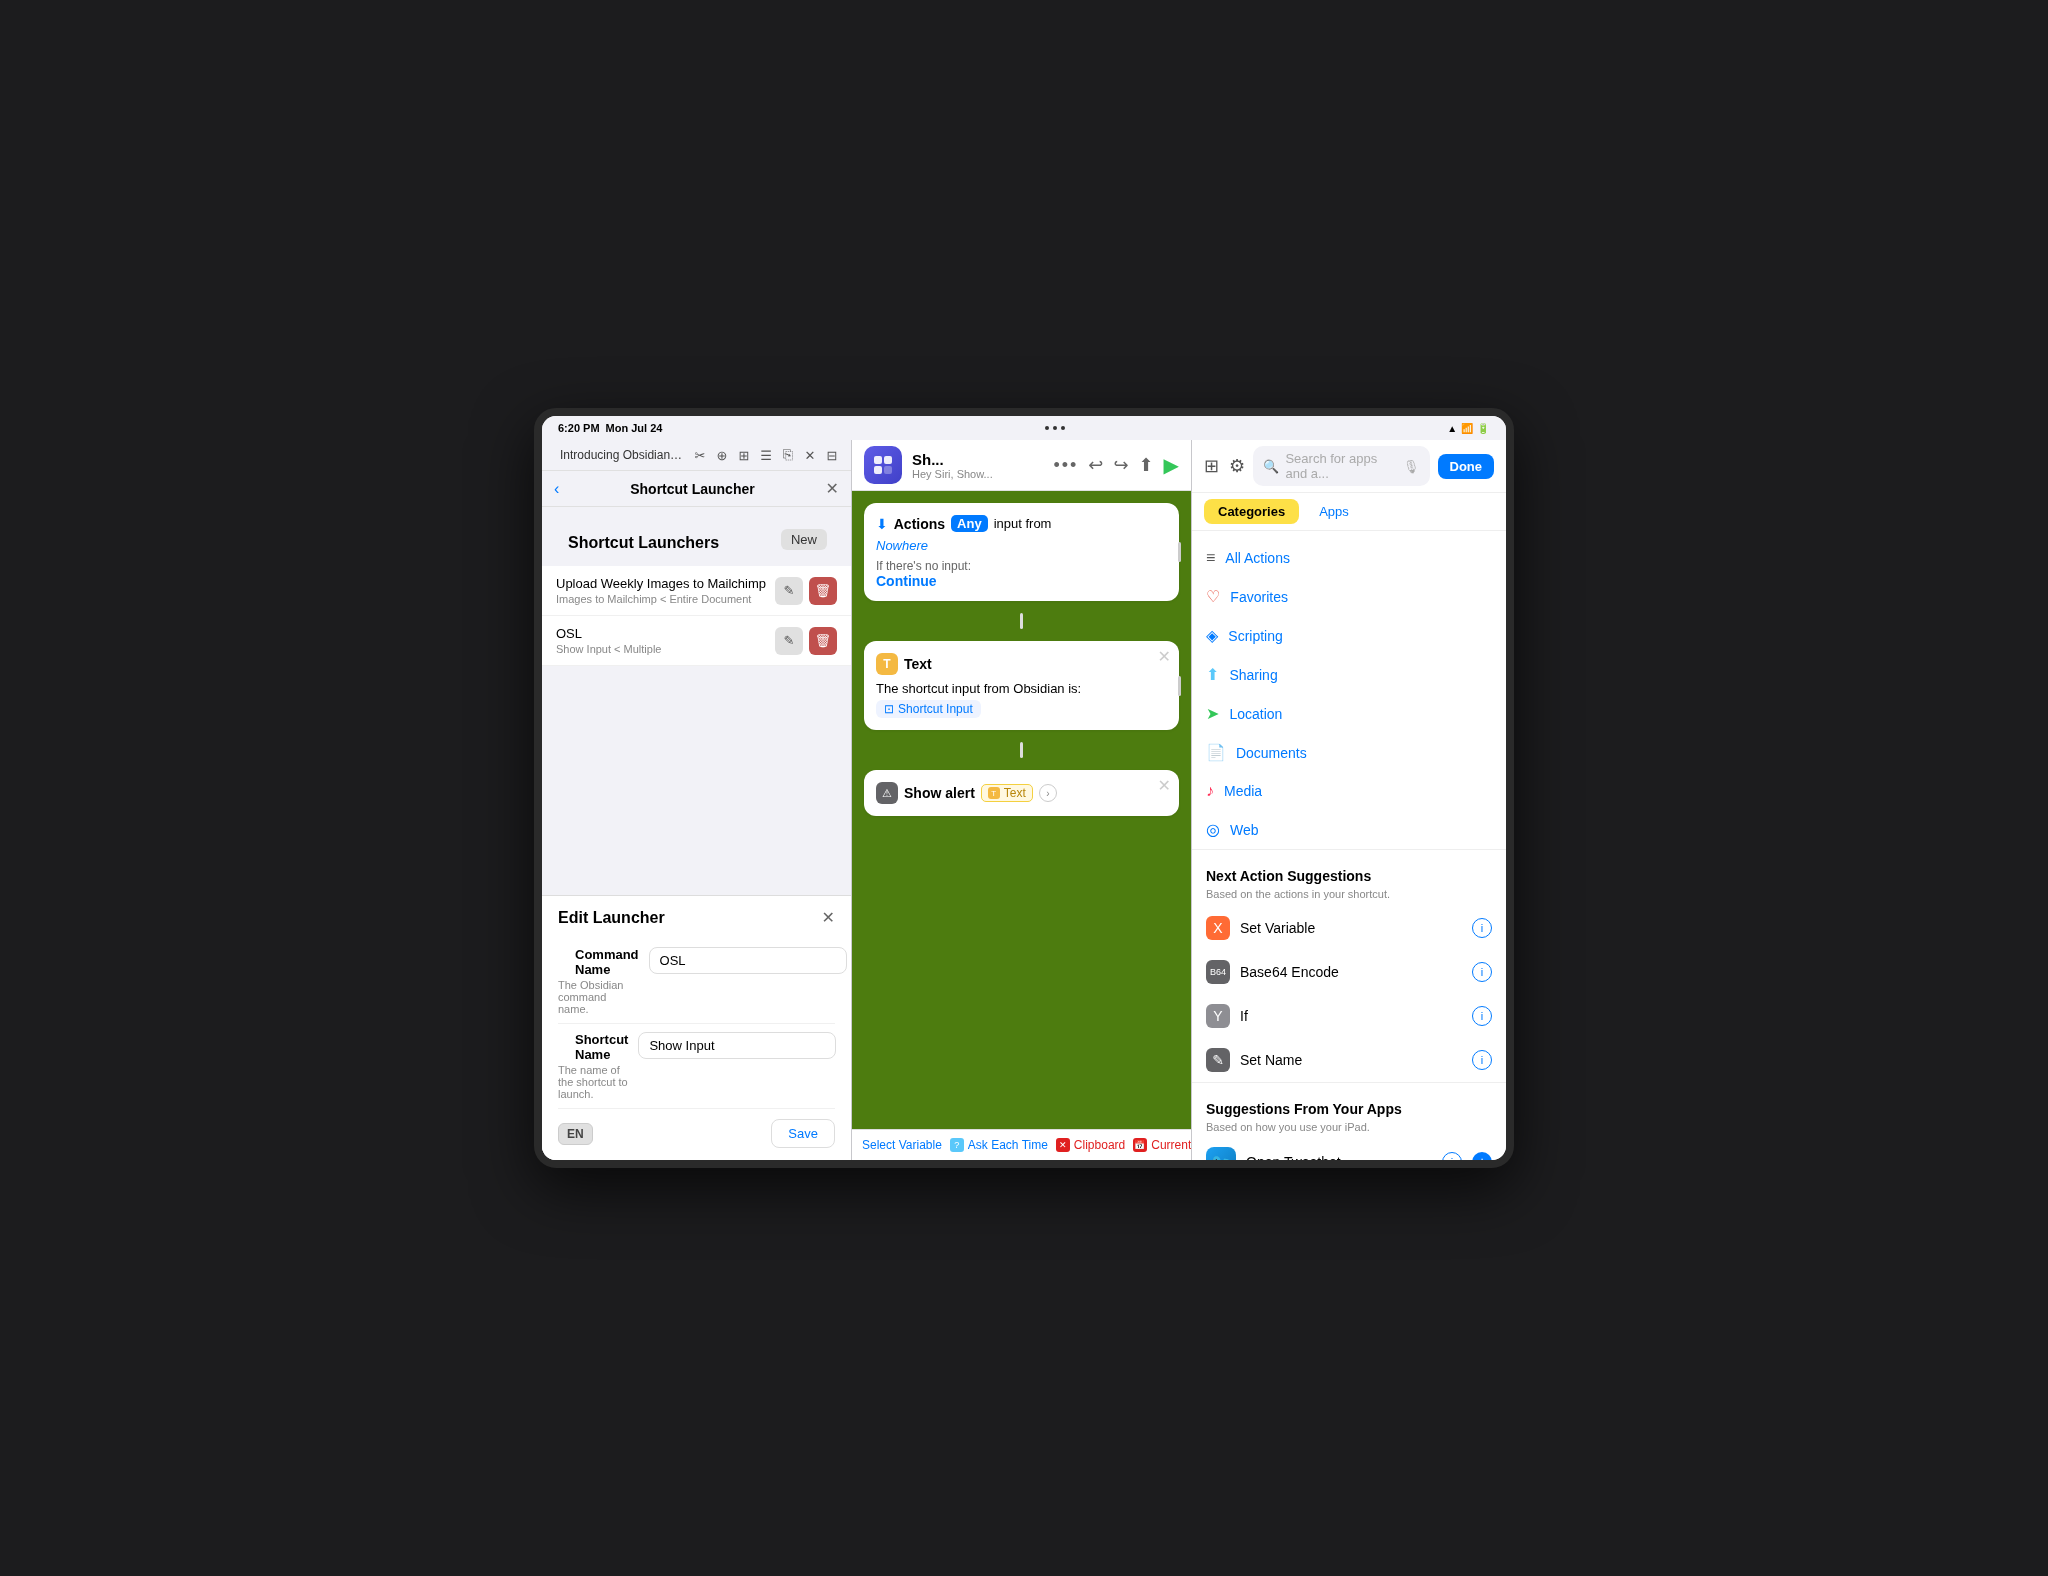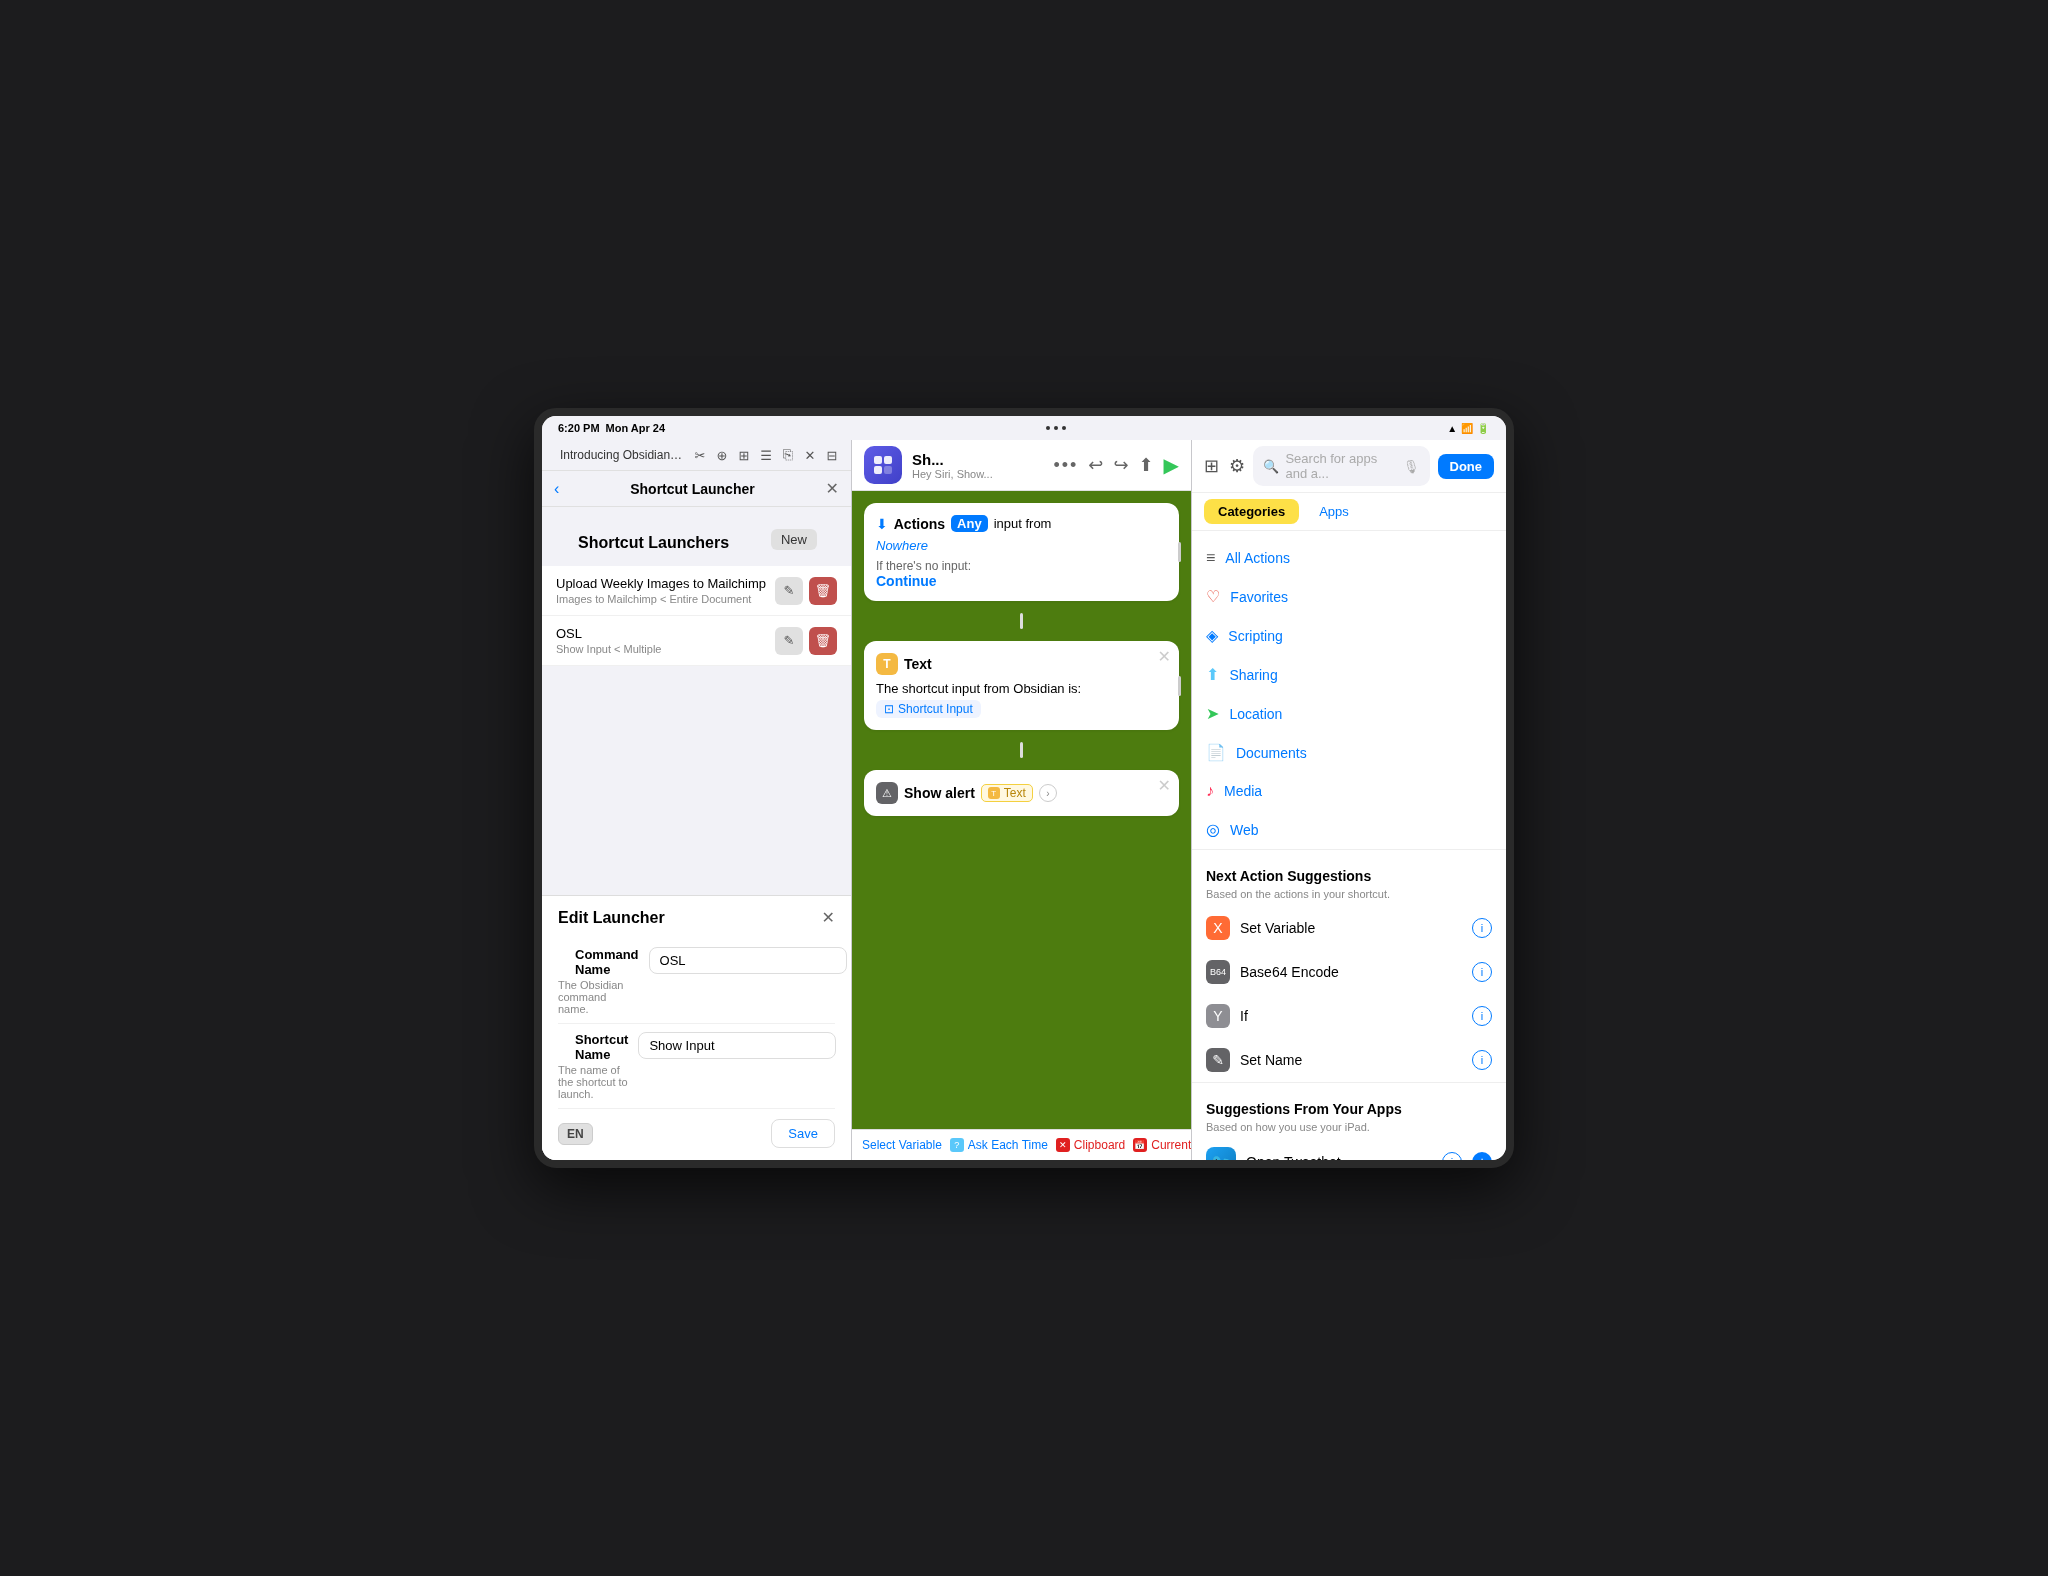--- a/index.html
+++ b/index.html
@@ -580,21 +580,21 @@
     .suggestion-name { flex: 1; font-size: 14px; color: #000; }
   </style>
 </head>
 <body>
 
 <div class="ipad-frame">
 
   <div class="status-bar">
     <div class="status-bar-left">
       <span>6:20 PM</span>
-      <span>Mon Apr 24</span>
+      <span>Mon Jul 24</span>
     </div>
     <div class="status-bar-center">
       <div class="status-dot"></div>
       <div class="status-dot"></div>
       <div class="status-dot"></div>
     </div>
     <div class="status-bar-right">
       <span>▲</span>
       <span>📶</span>
       <span>🔋</span>
@@ -618,21 +618,21 @@
         </div>
       </div>
 
       <div class="shortcut-launcher-header">
         <span class="back-btn">‹</span>
         <span class="section-title">Shortcut Launcher</span>
         <span class="close-btn">✕</span>
       </div>
 
       <div class="shortcuts-list-section">
-        <div style="display:flex; align-items:center; justify-content:space-between; padding: 10px 22px 4px;">
+        <div style="display:flex; align-items:center; justify-content:space-between; padding: 10px 12px 4px;">
           <span class="shortcuts-label">Shortcut Launchers</span>
           <button class="new-btn" style="margin:12px;">New</button>
         </div>
 
         <div class="shortcut-item">
           <div class="shortcut-item-text">
             <div class="shortcut-item-name">Upload Weekly Images to Mailchimp</div>
             <div class="shortcut-item-sub">Images to Mailchimp &lt; Entire Document</div>
           </div>
           <div class="shortcut-item-actions">

